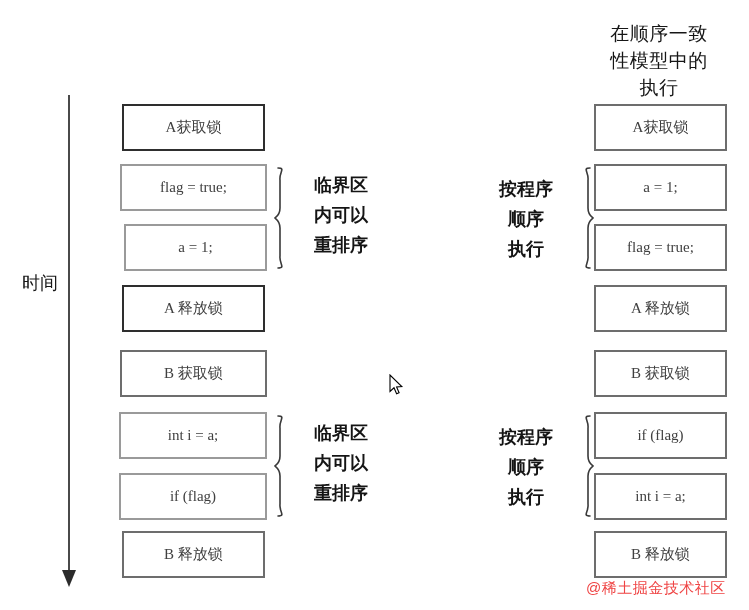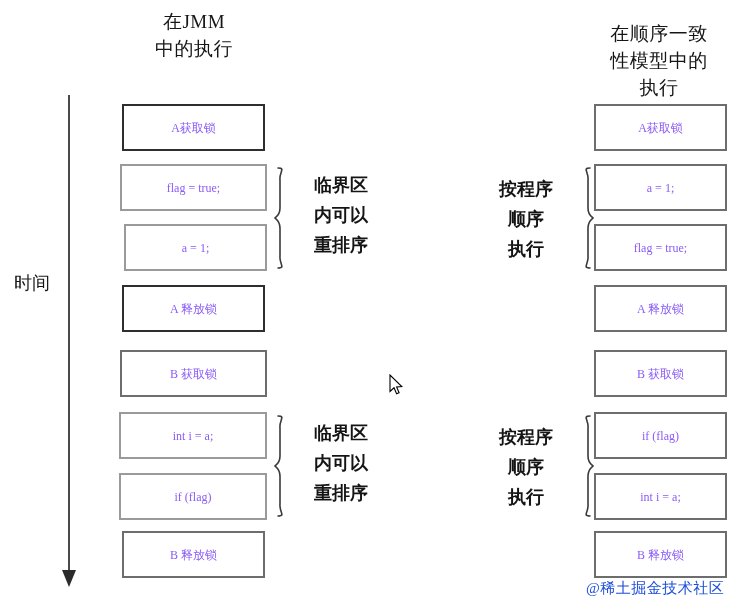--- a/index.html
+++ b/index.html
@@ -59,37 +59,37 @@
     height: 0;
     border-left: 7px solid transparent;
     border-right: 7px solid transparent;
     border-top: 17px solid #2b2b2b;
   }
   #time-label {
     position: absolute;
     left: 6px;
     top: 272px;
     width: 52px;
-    text-align: center;
+    text-align: right;
     font-size: 18px;
     line-height: 22px;
     color: #161616;
   }
 
   
   .box {
     position: absolute;
     box-sizing: border-box;
     display: flex;
     align-items: center;
     justify-content: center;
     background: #ffffff;
-    font-size: 12px;
+    font-size: 15px;
     line-height: 1;
-    color: #8b5cf6;
+    color: #404040;
     white-space: nowrap;
   }
   .box.dark  { border: 2px solid #2e2e2e; }
   .box.light { border: 2px solid #9a9a9a; }
   .box.mid   { border: 2px solid #6d6d6d; }
 
   
   .brace {
     position: absolute;
     color: #3a3a3a;
@@ -108,44 +108,42 @@
     font-weight: 700;
   }
 
   
   #watermark {
     position: absolute;
     left: 586px;
     top: 578px;
     font-size: 15px;
     line-height: 20px;
-    color: #1d4ed8;
-    font-family: Liberation Serif, serif;
+    color: #ef4444;
+    font-family: Liberation Sans, sans-serif;
     letter-spacing: 0.5px;
     white-space: nowrap;
     user-select: none;
   }
 
   
   #cursor {
     position: absolute;
     left: 389px;
     top: 374px;
     width: 16px;
     height: 24px;
     pointer-events: none;
   }
 </style>
 </head>
 <body>
 
 <div id="canvas">
 
-  <div id="title-left" class="col-title">在JMM
-中的执行</div>
 
   <div id="title-right" class="col-title">在顺序一致
 性模型中的
 执行</div>
 
   <div id="time-axis">
     <div class="shaft"></div>
     <div class="head"></div>
   </div>
   <div id="time-label">时间</div>

